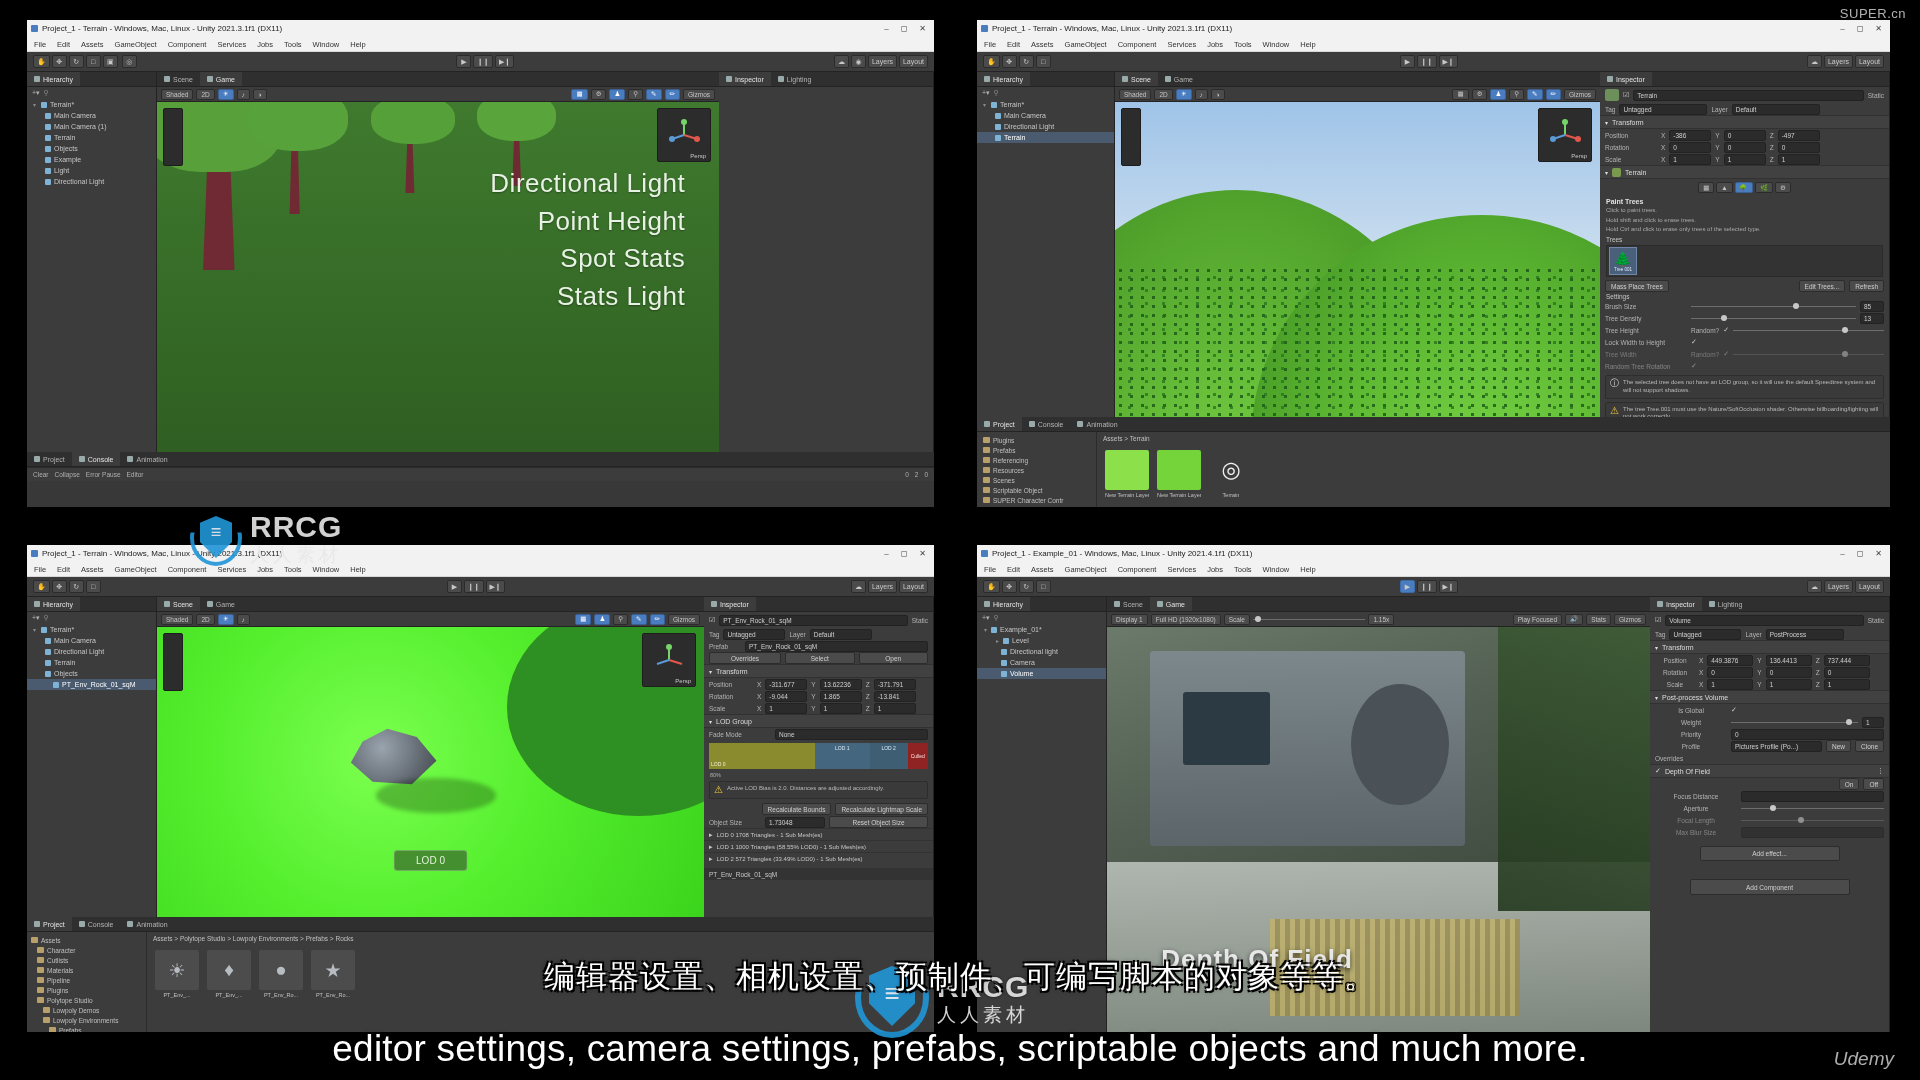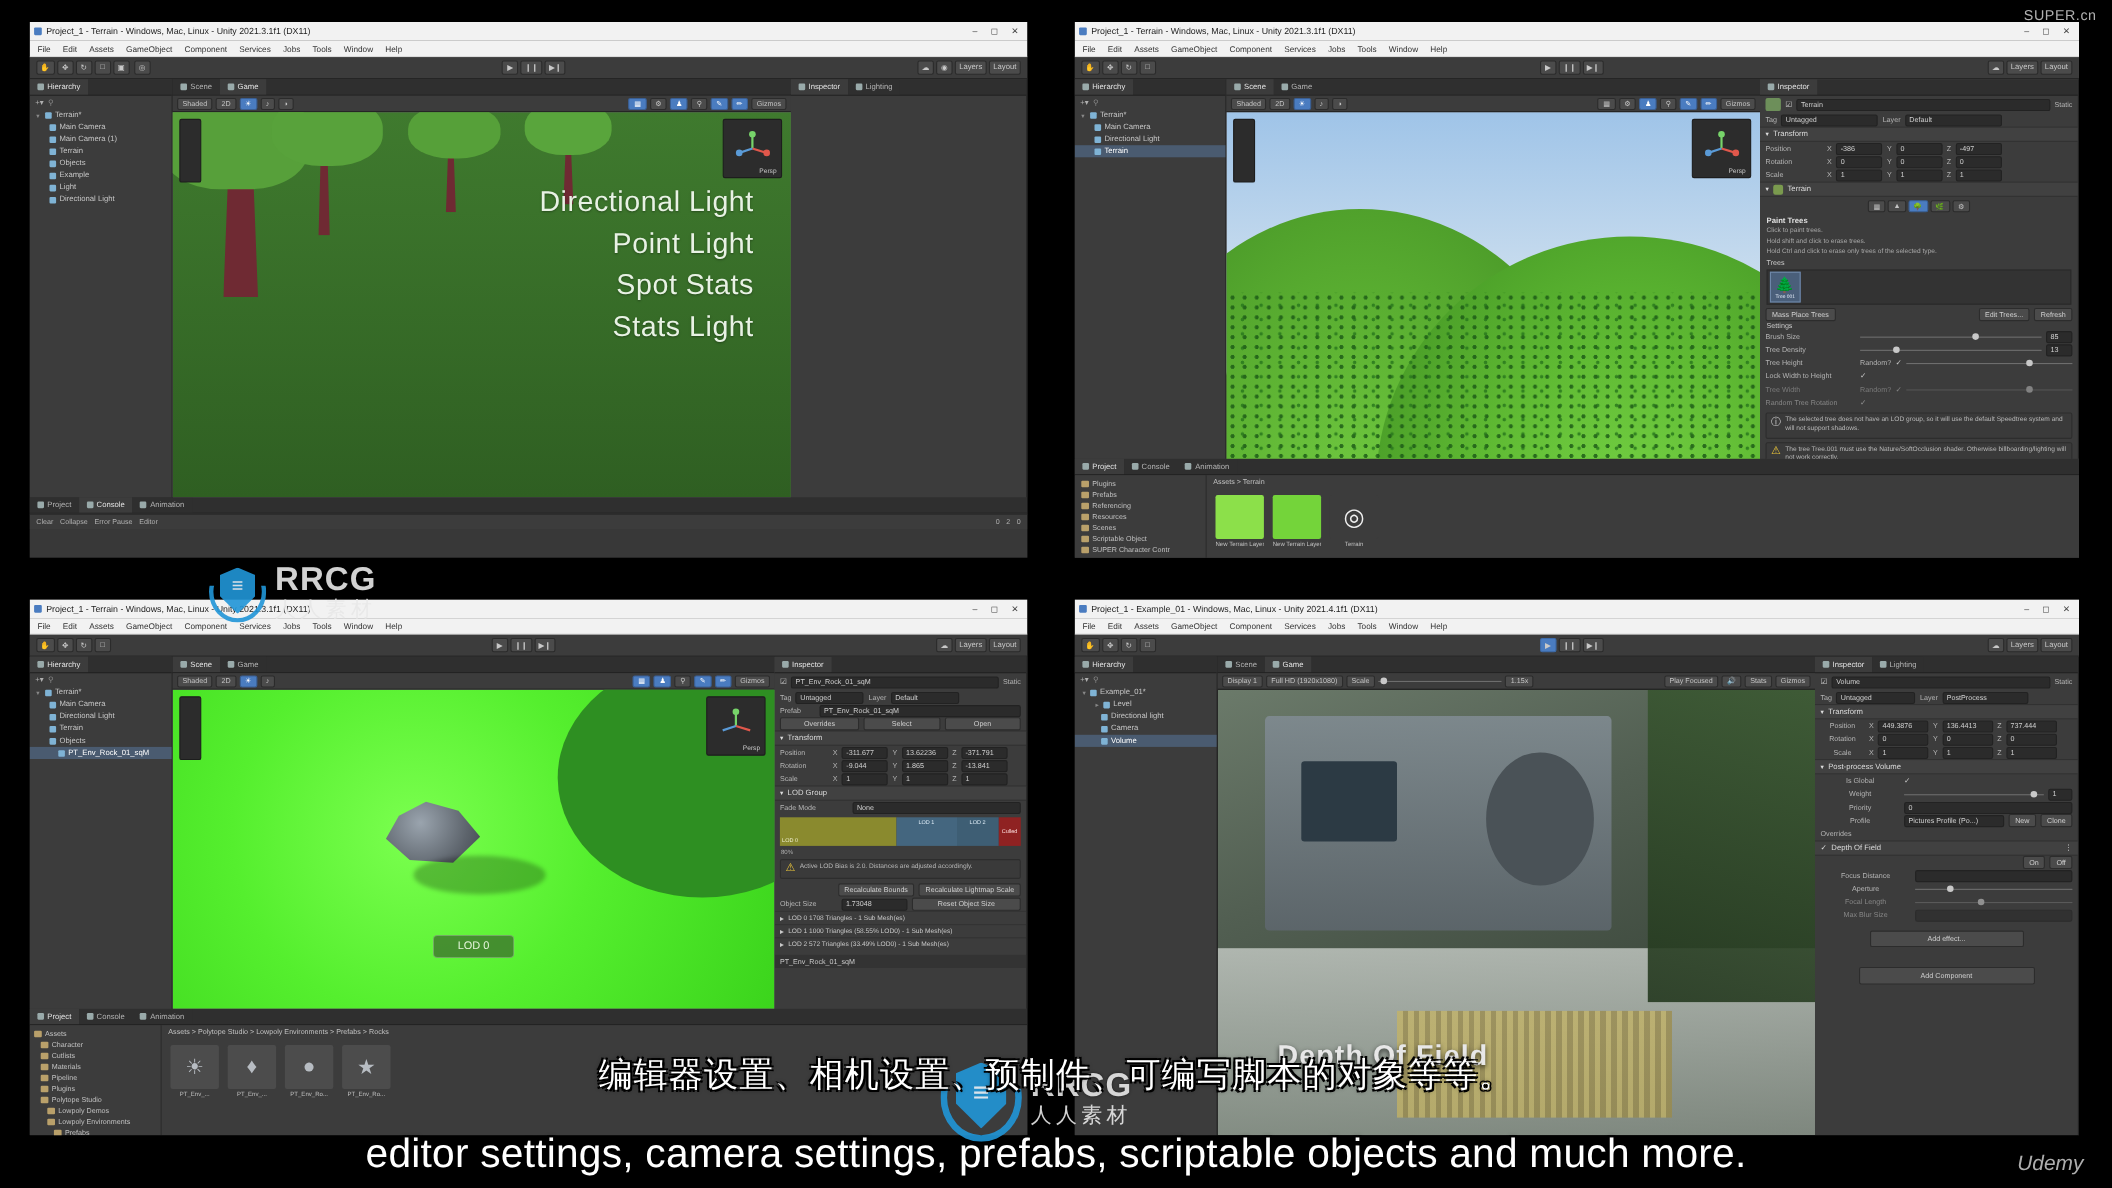--- a/index.html
+++ b/index.html
@@ -356,21 +356,21 @@
               <line x1="17" y1="17" x2="5" y2="21" stroke="#5a9ad6" stroke-width="2"></line>
               <circle cx="17" cy="4" r="3" fill="#77d46a"></circle>
               <circle cx="30" cy="21" r="3" fill="#e0574b"></circle>
               <circle cx="5" cy="21" r="3" fill="#5a9ad6"></circle>
             </svg>
             <span class="lbl2">Persp</span>
           </div>
 
           <div class="big-labels">
             <div>Directional Light</div>
-            <div>Point Light</div>
+            <div>Point Height</div>
             <div>Spot Stats</div>
             <div>Stats Light</div>
           </div>
         </div>
       </div>
 
       <div class="pane insp" style="width:215px;">
         <div class="tab-bar">
           <div class="tab active">
             <span class="ic"></span>

